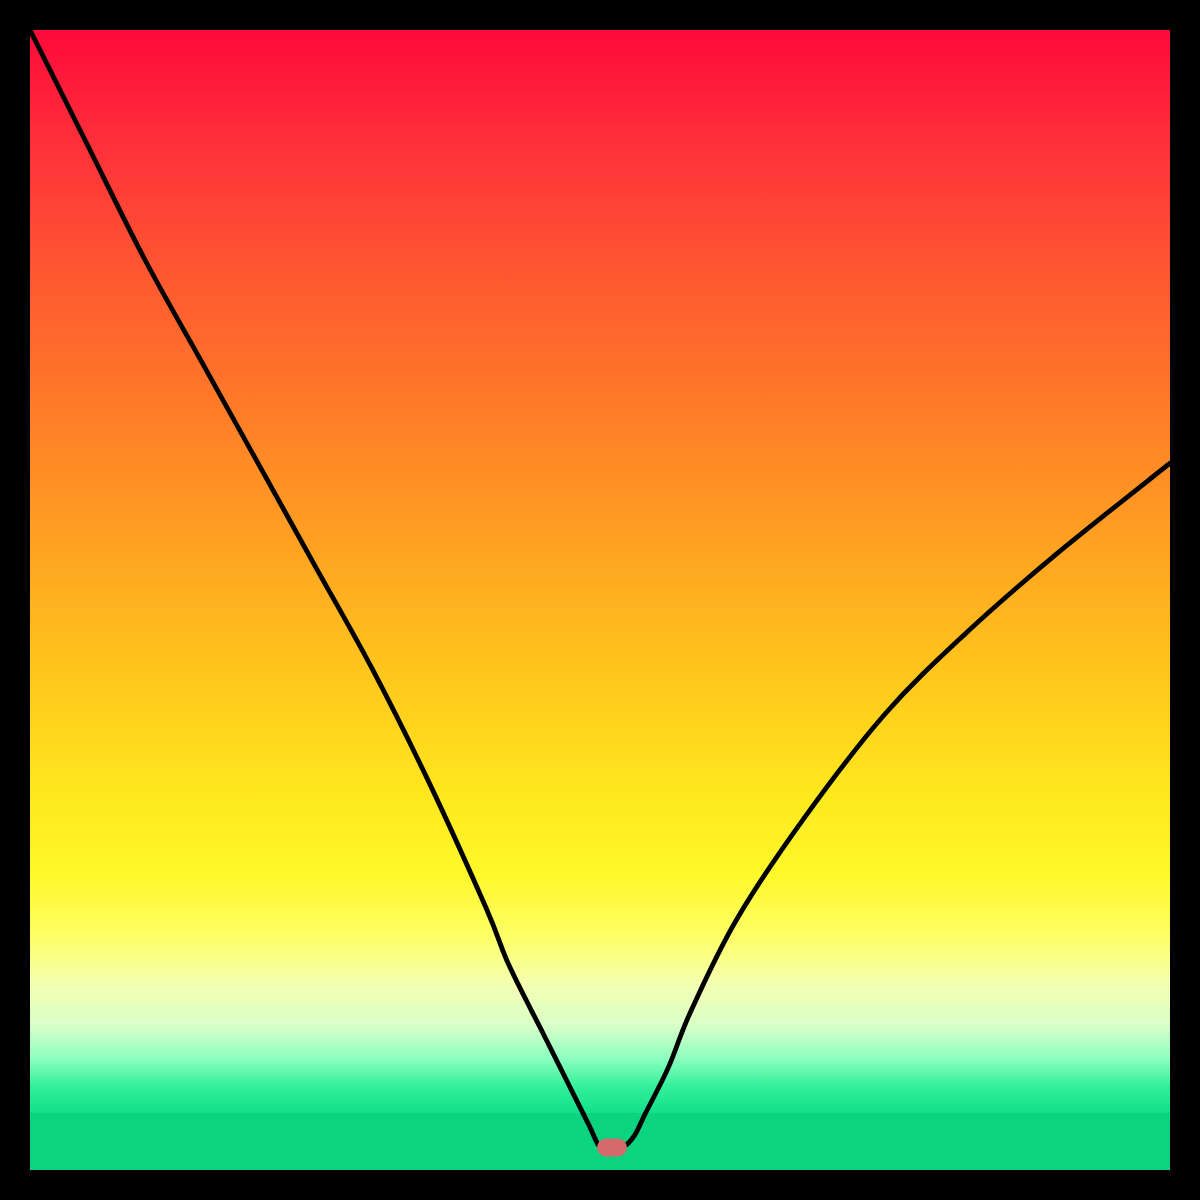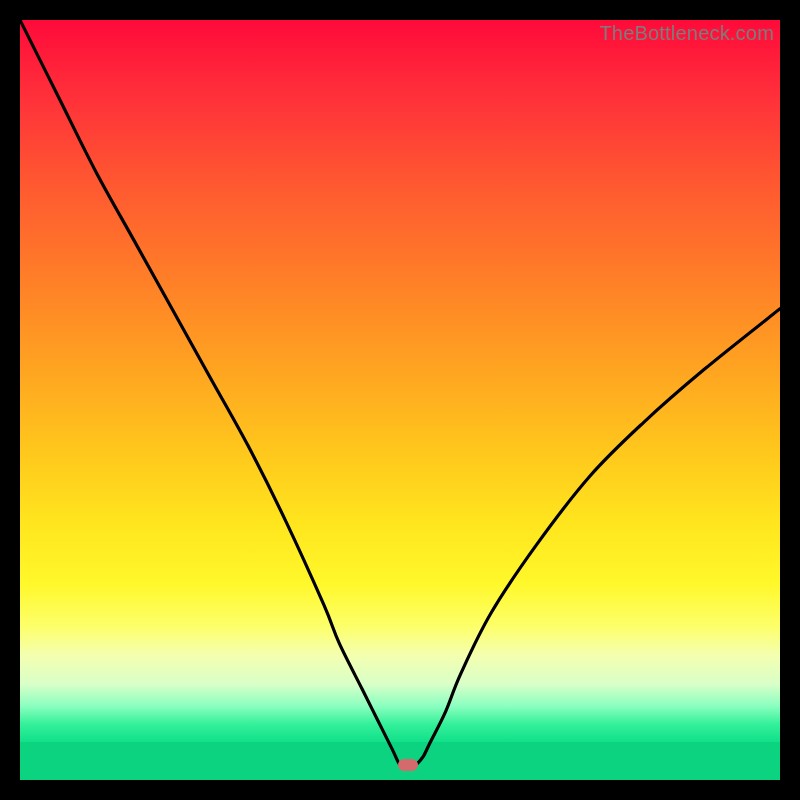--- a/index.html
+++ b/index.html
@@ -82,21 +82,20 @@
 </head>
 <body>
 
 <div class="stage">
 
   <div class="plot">
 
     <div class="gradient"></div>
     <div class="greenbar"></div>
 
-    <div class="watermark">TheBottleneck.com</div>
 
     <svg class="curve" viewBox="0 0 760 760" preserveAspectRatio="none">
       <path id="curve-path" fill="none" stroke="#000" stroke-width="3.2" stroke-linecap="round" stroke-linejoin="round" d="M 0,0 C 6.333333333333333,12.666666666666666 25.333333333333336,50.66666666666667 38,76 C 50.666666666666664,101.33333333333333 63.333333333333336,127.93333333333334 76,152 C 88.66666666666667,176.06666666666666 101.33333333333333,197.59999999999997 114,220.39999999999998 C 126.66666666666667,243.2 139.33333333333334,266 152,288.8 C 164.66666666666666,311.6 177.33333333333334,334.4 190,357.2 C 202.66666666666666,380 215.33333333333334,401.53333333333336 228,425.6 C 240.66666666666666,449.6666666666667 253.33333333333334,474.99999999999994 266,501.59999999999997 C 278.6666666666667,528.1999999999999 295.1333333333333,564.9333333333334 304,585.2 C 312.8666666666667,605.4666666666667 312.8666666666667,609.2666666666668 319.2,623.2 C 325.5333333333333,637.1333333333333 335.6666666666667,656.1333333333333 342,668.8 C 348.3333333333333,681.4666666666666 352.1333333333333,689.0666666666667 357.2,699.2 C 362.26666666666665,709.3333333333334 368.59999999999997,722 372.4,729.6 C 376.2,737.2 377.46666666666664,742.2666666666667 380,744.8 C 382.53333333333336,747.3333333333333 385.0666666666667,744.8 387.6,744.8 C 390.1333333333333,744.8 392.66666666666663,746.0666666666666 395.2,744.8 C 397.73333333333335,743.5333333333333 400.26666666666665,741 402.8,737.2 C 405.33333333333337,733.4000000000001 406.6,729.6 410.40000000000003,722 C 414.20000000000005,714.4 420.53333333333336,703 425.6,691.6 C 430.6666666666667,680.2 433.19999999999993,670.0666666666667 440.79999999999995,653.6 C 448.4,637.1333333333333 458.5333333333333,614.3333333333333 471.2,592.8 C 483.8666666666667,571.2666666666667 500.33333333333337,547.1999999999999 516.8000000000001,524.4 C 533.2666666666668,501.59999999999997 552.2666666666667,476.26666666666665 570,456 C 587.7333333333333,435.73333333333335 604.1999999999999,420.53333333333336 623.1999999999999,402.8 C 642.1999999999999,385.06666666666666 661.2,368.59999999999997 684,349.59999999999997 C 706.8,330.59999999999997 747.3333333333334,298.93333333333334 760,288.8"></path>
     </svg>
 
     <div id="notch-dot" class="dot" style="left: 377.6px; top: 738.8px;"></div>
 
   </div>
 </div>
 

